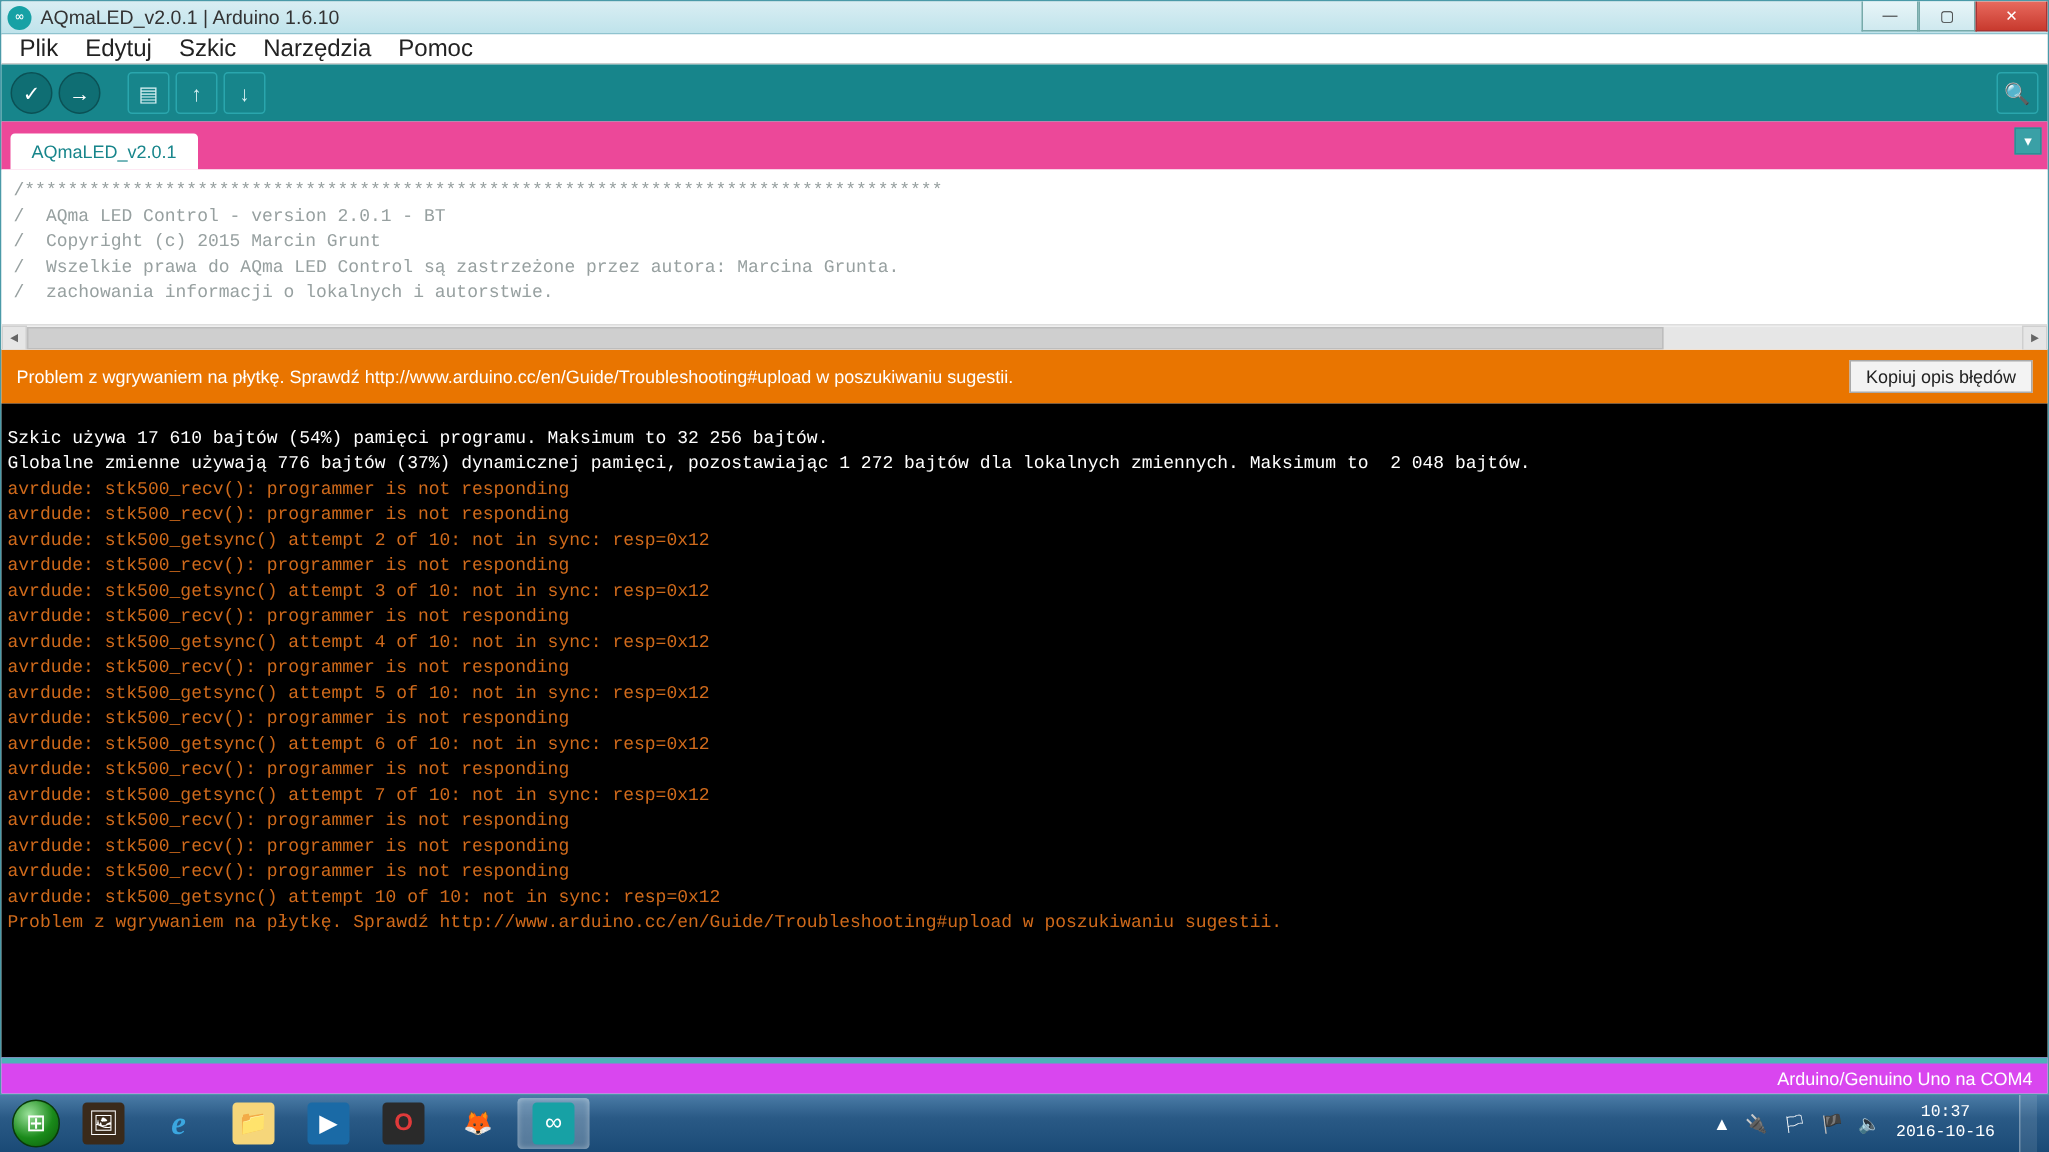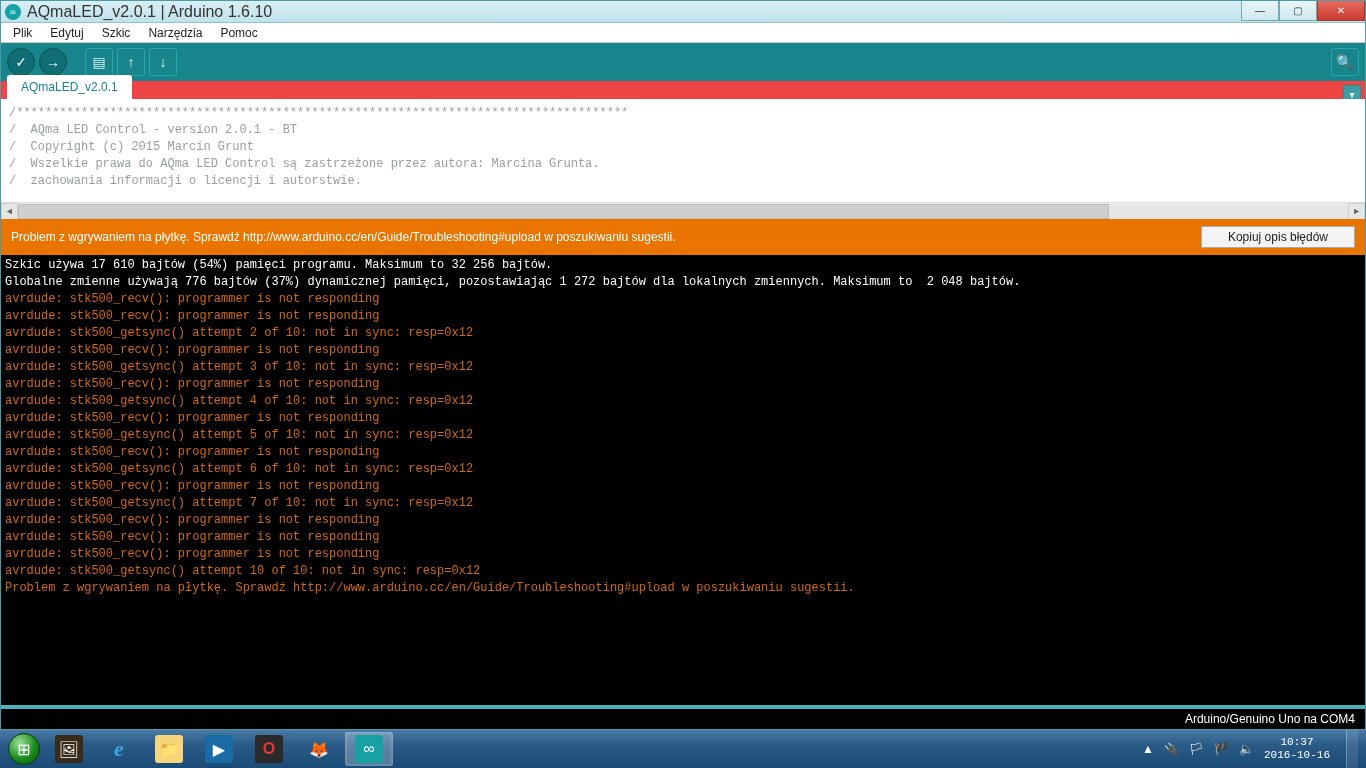--- a/index.html
+++ b/index.html
@@ -1,55 +1,55 @@
 <!DOCTYPE html>
 <html><head>
 <meta charset="utf-8">
 <style>
   * { margin: 0; padding: 0; box-sizing: border-box; }
   html, body { width: 1366px; height: 768px; font-family: "Segoe UI", Tahoma, sans-serif; font-size: 12px; overflow: hidden; background: #000; }
   .window { width: 1366px; height: 730px; display: flex; flex-direction: column; border: 1px solid #4a9aa8; background: #fff; }
   
   .titlebar { height: 22px; background: linear-gradient(#d9eef3, #bfe3eb); display: flex; align-items: center; padding: 0 0 0 4px; border-bottom: 1px solid #8fc3cf; }
   .titlebar .app-icon { width: 16px; height: 16px; border-radius: 50%; background: #17a1a5; color: #fff; font-size: 9px; display:flex; align-items:center; justify-content:center; margin-right:6px; font-family: monospace; }
-  .titlebar .title-text { flex: 1; color: #333; font-size: 16px; }
+  .titlebar .title-text { flex: 1; color: #333; font-size: 13px; }
   .titlebar .win-btns { display: flex; height: 100%; }
   .titlebar .win-btn { width: 38px; height: 20px; margin-left: 0; display:flex; align-items:center; justify-content:center; border:1px solid #7aa; border-top:none; background: linear-gradient(#e8f5f8,#cfe9ef); font-size:10px; color:#333; }
   .titlebar .win-btn.close { background: linear-gradient(#e86a5e,#c83a2e); color:#fff; border-color:#a33; width:48px; }
   
   .menubar { height: 20px; background: #fff; border-bottom:1px solid #ccc; display:flex; align-items:center; padding-left:4px; gap:2px; }
-  .menubar .menu-item { padding: 2px 8px; color:#222; font-size:12px; cursor:default; }
+  .menubar .menu-item { padding: 2px 8px; color:#222; font-size:16px; cursor:default; }
   
   .toolbar { height: 38px; background: #17858b; display:flex; align-items:center; padding: 0 6px; gap:4px; }
   .toolbar .tb-btn { width: 28px; height:28px; border-radius:50%; background:#0f6e73; border:1px solid #0b5155; display:flex; align-items:center; justify-content:center; color:#fff; font-size:14px; }
   .toolbar .tb-sq { width: 28px; height:28px; border-radius:3px; background:#17858b; border:1px solid #2aa6ad; display:flex; align-items:center; justify-content:center; color:#d7f0f2; font-size:14px; }
   .toolbar .spacer { flex:1; }
   
-  .tabstrip { height: 18px; background:#ef4444; display:flex; align-items:flex-end; padding-left:6px; position:relative; }
+  .tabstrip { height: 32px; background:#ec4899; display:flex; align-items:flex-end; padding-left:6px; position:relative; }
   .tab { background:#fff; color:#17858b; font-size:12px; padding:5px 14px; border-top-left-radius:3px; border-top-right-radius:3px; margin-right:2px; }
   .tabstrip .drop { position:absolute; right:4px; top:4px; width:18px; height:18px; background:#3aa0a6; border:1px solid #2a8f95; display:flex; align-items:center; justify-content:center; color:#fff; font-size:10px; }
   
   .editor { height: 120px; background:#fff; overflow:hidden; position:relative; padding:6px 8px 0 8px; font-family: Consolas, "Courier New", monospace; font-size:12px; color:#97a0a0; }
   .editor .line { white-space: pre; line-height:17px; }
   .editor-scroll { position:absolute; left:0; right:0; bottom:0; height:17px; background:#efefef; border-top:1px solid #ddd; display:flex; align-items:center; }
   .editor-scroll .track { flex:1; height:15px; background:#e6e6e6; margin:0 17px; position:relative; }
   .editor-scroll .thumb { position:absolute; left:0; top:0; width:82%; height:100%; background:#cfcfcf; border:1px solid #bdbdbd; }
   .editor-scroll .arrow { width:17px; height:17px; background:#e6e6e6; border:1px solid #cfcfcf; display:flex; align-items:center; justify-content:center; font-size:9px; color:#666; position:absolute; top:0; }
   .editor-scroll .arrow.left { left:0; }
   .editor-scroll .arrow.right { right:0; }
   
   .errbar { height: 36px; background:#e97500; color:#fff; display:flex; align-items:center; padding:0 10px; font-size:12px; }
   .errbar .msg { flex:1; }
-  .errbar .copy-btn { background:#f3f3f3; color:#222; border:1px solid #aaa; padding:3px 26px; font-size:12px; }
+  .errbar .copy-btn { background:#f3f3f3; color:#222; border:1px solid #aaa; padding:3px 10px; font-size:12px; }
   
-  .console { flex:1; background:#000; color:#fff; font-family: Consolas, "Courier New", monospace; font-size:12px; padding:2px 4px 4px 4px; overflow:hidden; line-height:17px; }
+  .console { flex:1; background:#000; color:#fff; font-family: Consolas, "Courier New", monospace; font-size:12px; padding:15px 4px 4px 4px; overflow:hidden; line-height:17px; }
   .console .white { color:#fff; white-space:pre; }
   .console .orange { color:#d06a1b; white-space:pre; }
   
-  .statusbar { height:24px; background:#000000; color:#fff; display:flex; align-items:center; justify-content:flex-end; padding:0 10px; font-size:12px; border-top:4px solid #4db2b8; }
+  .statusbar { height:24px; background:#d946ef; color:#fff; display:flex; align-items:center; justify-content:flex-end; padding:0 10px; font-size:12px; border-top:4px solid #4db2b8; }
   
   .taskbar { width:1366px; height:38px; background: linear-gradient(#4a7ba6,#2a5a86 40%,#1a4a76); display:flex; align-items:center; padding:0 4px; position:relative; }
   .start-orb { width:40px; height:38px; display:flex; align-items:center; justify-content:center; }
   .start-orb .orb { width:32px; height:32px; border-radius:50%; background: radial-gradient(circle at 35% 30%, #9be19b, #1a8a1a 55%, #0a5a0a); border:1px solid #0a3a0a; display:flex; align-items:center; justify-content:center; color:#fff; font-size:16px; }
   .tb-pin { width:48px; height:34px; margin:0 1px; border-radius:3px; display:flex; align-items:center; justify-content:center; }
   .tb-pin.active { background: rgba(255,255,255,0.25); box-shadow: inset 0 0 4px rgba(255,255,255,0.4); }
   .tb-pin .pic { width:28px; height:28px; border-radius:3px; display:flex; align-items:center; justify-content:center; font-size:16px; color:#fff; }
   .tray { margin-left:auto; display:flex; align-items:center; gap:10px; color:#fff; font-size:11px; padding-right:4px; }
   .tray .clock { text-align:center; line-height:13px; font-size:11px;font-family:Liberation Mono, monospace; }
   .tray .ic { font-size:12px; }
@@ -92,21 +92,21 @@
   <div class="tabstrip">
     <div class="tab">AQmaLED_v2.0.1</div>
     <div class="drop">▾</div>
   </div>
 
   <div class="editor">
     <div class="line">/*************************************************************************************</div>
     <div class="line">/  AQma LED Control - version 2.0.1 - BT</div>
     <div class="line">/  Copyright (c) 2015 Marcin Grunt</div>
     <div class="line">/  Wszelkie prawa do AQma LED Control są zastrzeżone przez autora: Marcina Grunta.</div>
-    <div class="line">/  zachowania informacji o licencji i autorstwie.</div>
+    <div class="line">/  zachowania informacji o lokalnych i autorstwie.</div>
     <div class="editor-scroll">
       <div class="arrow left">◄</div>
       <div class="track">
           <div class="thumb"></div>
         </div>
       <div class="arrow right">►</div>
     </div>
   </div>
 
   <div class="errbar">

